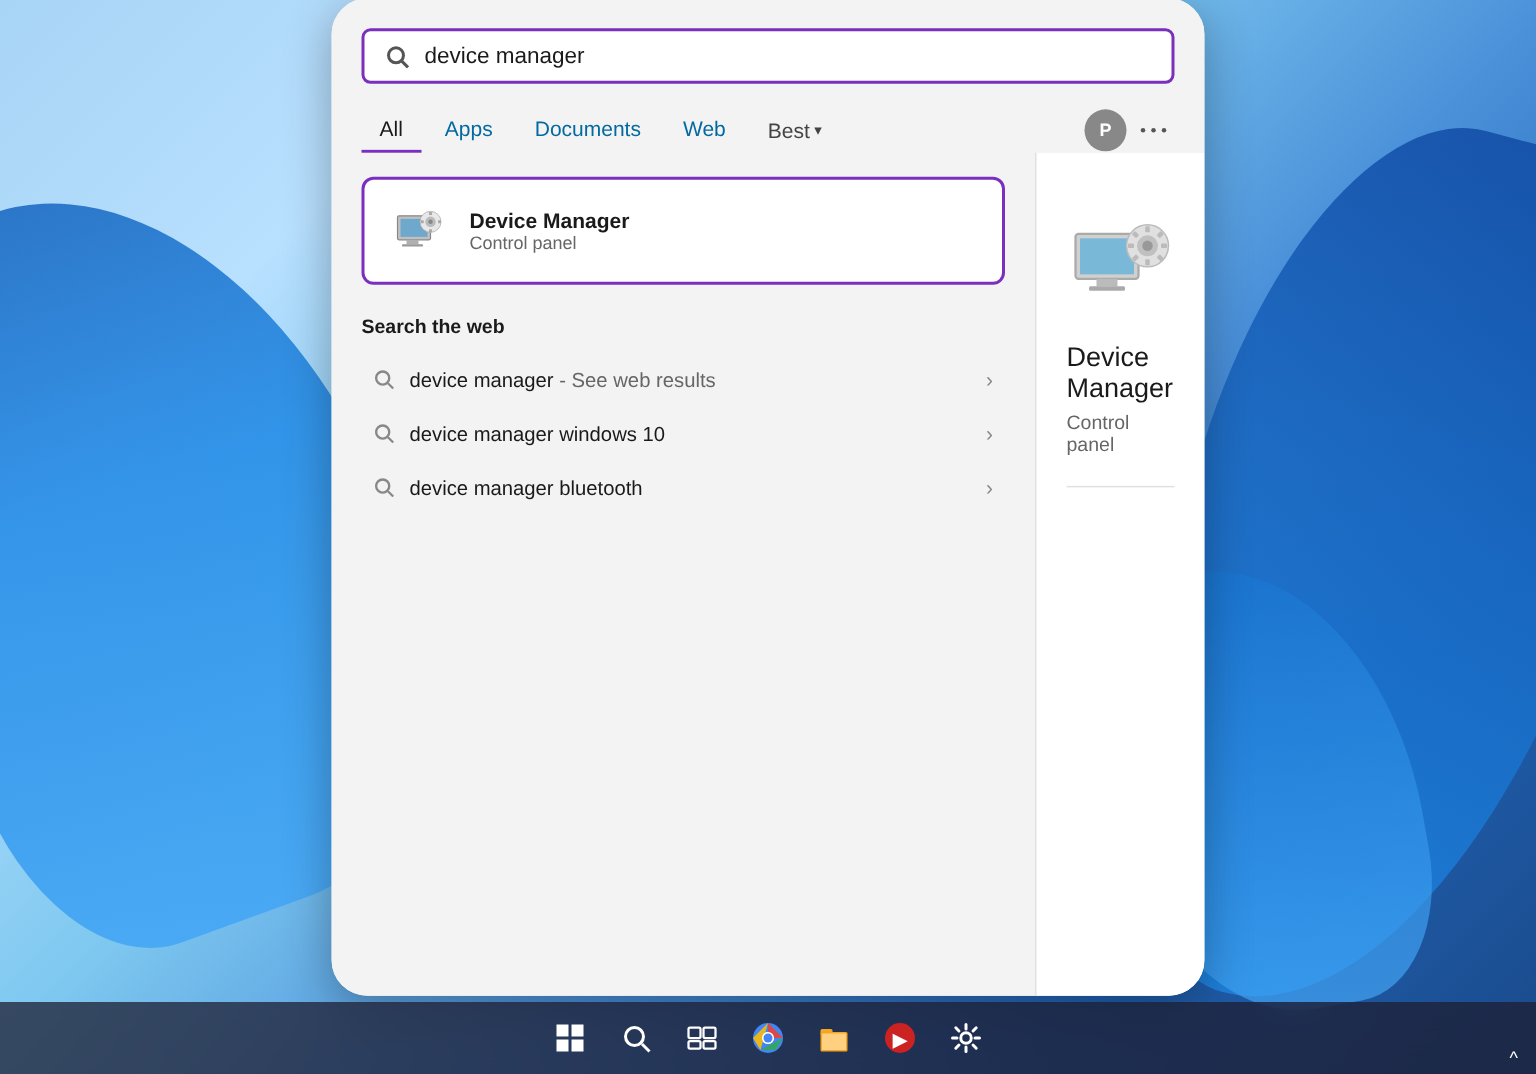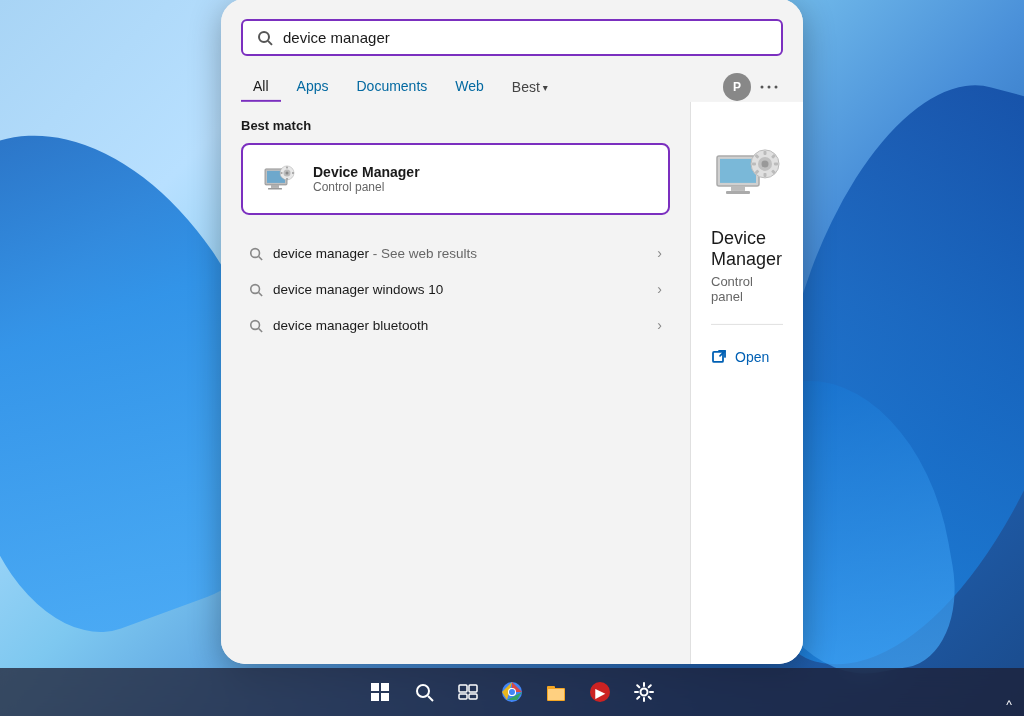--- a/index.html
+++ b/index.html
@@ -216,21 +216,21 @@
 
     .web-search-label {
       font-size: 13px;
       font-weight: 600;
       color: #1a1a1a;
       margin-bottom: 10px;
     }
 
     .web-result {
       display: flex;
-      align-items: flex-end;
+      align-items: center;
       padding: 10px 8px;
       border-radius: 6px;
       cursor: pointer;
       gap: 10px;
       position: relative;
     }
 
     .web-result-text {
       font-size: 13.5px;
       color: #1a1a1a;
@@ -389,21 +389,20 @@
             <circle cx="16" cy="2" r="1.5"></circle>
           </svg>
         </div>
       </div>
     </div>
 
     <div class="search-body">
 
       <div class="left-panel">
 
-        <div class="section-label">Best match</div>
 
         <div class="best-match-item">
           <div class="app-icon-box">
 
             <svg viewBox="0 0 36 36" fill="none" xmlns="http://www.w3.org/2000/svg">
 
               <rect x="4" y="8" width="22" height="16" rx="1" fill="#c0c0c0" stroke="#888" stroke-width="0.8"></rect>
               <rect x="6" y="10" width="18" height="12" fill="#6ea8cc"></rect>
               <rect x="10" y="24" width="8" height="3" fill="#b0b0b0"></rect>
               <rect x="7" y="27" width="14" height="1.5" rx="0.5" fill="#999"></rect>
@@ -417,20 +416,21 @@
               <rect x="19.5" y="11" width="2" height="2" rx="0.3" fill="#aaa"></rect>
               <rect x="31" y="11" width="2" height="2" rx="0.3" fill="#aaa"></rect>
             </svg>
           </div>
           <div>
             <div class="app-name">Device Manager</div>
             <div class="app-subtitle">Control panel</div>
           </div>
         </div>
 
+        <div class="web-search-label">Search the web</div>
 
         <div class="web-result">
           <svg width="14" height="14" viewBox="0 0 16 16" fill="none" stroke="#888" stroke-width="1.8">
             <circle cx="7" cy="7" r="5"></circle>
             <line x1="11" y1="11" x2="15" y2="15"></line>
           </svg>
           <span class="web-result-text">
             <span>device manager</span><span style="color:#666;"> - See web results</span>
           </span>
           <span class="chevron-right">›</span>
@@ -485,28 +485,20 @@
             <rect x="44.5" y="28" width="3" height="4" rx="0.8" fill="#bbb" transform="rotate(45 46 30)"></rect>
             <rect x="61" y="28" width="3" height="4" rx="0.8" fill="#bbb" transform="rotate(-45 62.5 30)"></rect>
           </svg>
         </div>
 
         <div class="right-app-name">Device Manager</div>
         <div class="right-app-sub">Control panel</div>
 
         <div class="divider"></div>
 
-        <button class="open-btn">
-          <svg viewBox="0 0 16 16" fill="none" stroke="#0060b4" stroke-width="1.8">
-            <rect x="2" y="3" width="10" height="10" rx="1"></rect>
-            <path d="M8 2h6v6" stroke-linecap="round" stroke-linejoin="round"></path>
-            <line x1="9" y1="7" x2="14" y2="2" stroke-linecap="round"></line>
-          </svg>
-          <span>Open</span>
-        </button>
 
       </div>
     </div>
   </div>
 
   <div class="taskbar">
     <div class="taskbar-icons">
 
       <div class="taskbar-icon">
         <svg width="20" height="20" viewBox="0 0 20 20" fill="white">

